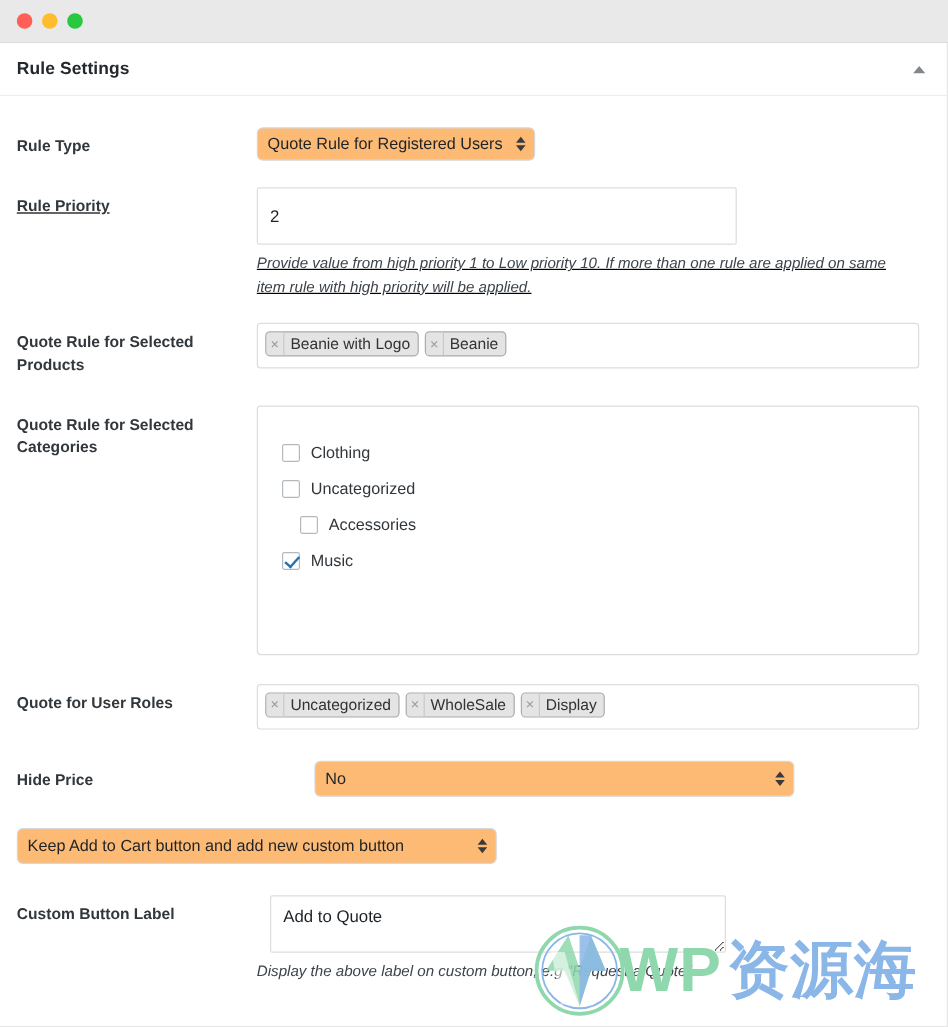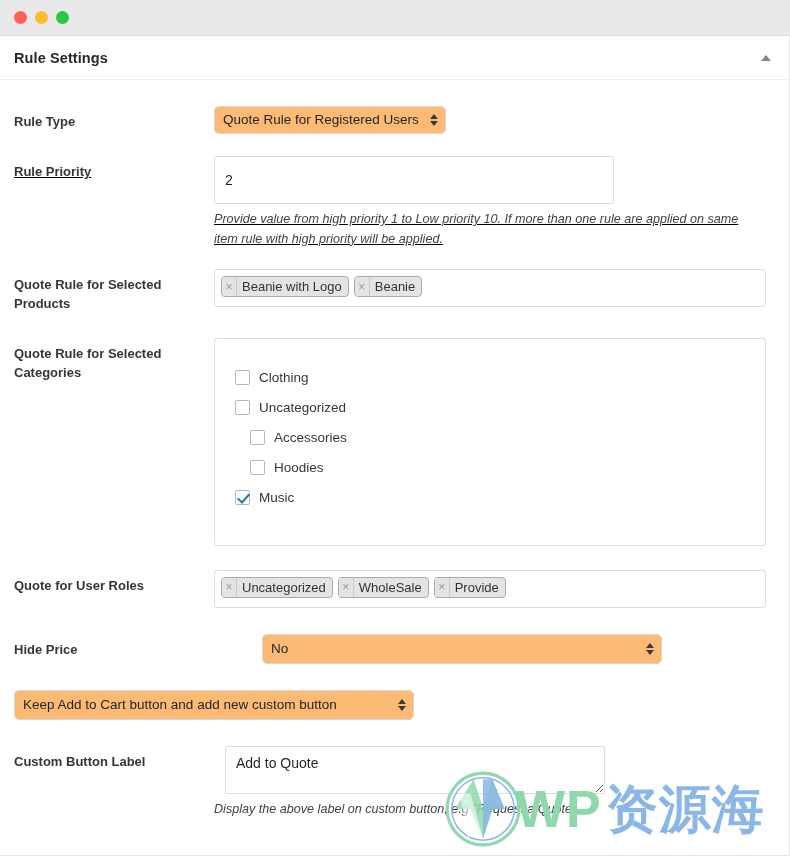--- a/index.html
+++ b/index.html
@@ -325,24 +325,20 @@
                 <span class="tree-label">Clothing</span>
               </div>
               <div class="tree-item">
                 <span class="cb"></span>
                 <span class="tree-label">Uncategorized</span>
               </div>
               <div class="tree-item depth1">
                 <span class="cb"></span>
                 <span class="tree-label">Accessories</span>
               </div>
-              <div class="tree-item depth1">
-                <span class="cb"></span>
-                <span class="tree-label">Hoodies</span>
-              </div>
               <div class="tree-item">
                 <span class="cb checked"></span>
                 <span class="tree-label">Music</span>
               </div>
             </div>
         </div>
       </div>
 
       <div class="row" style="margin-bottom:26px;">
         <div class="label">Quote for User Roles</div>
@@ -351,21 +347,21 @@
               <span class="token">
                 <span class="x">×</span>
                 <span class="t">Uncategorized</span>
               </span>
               <span class="token">
                 <span class="x">×</span>
                 <span class="t">WholeSale</span>
               </span>
               <span class="token">
                 <span class="x">×</span>
-                <span class="t">Provide</span>
+                <span class="t">Display</span>
               </span>
             </div>
         </div>
       </div>
 
       <div class="row" style="margin-bottom:26px;gap:48px;">
         <div class="label">Hide Price</div>
         <div class="field">
           <span class="select-wrap sel-wide">
             <select class="ctl">

